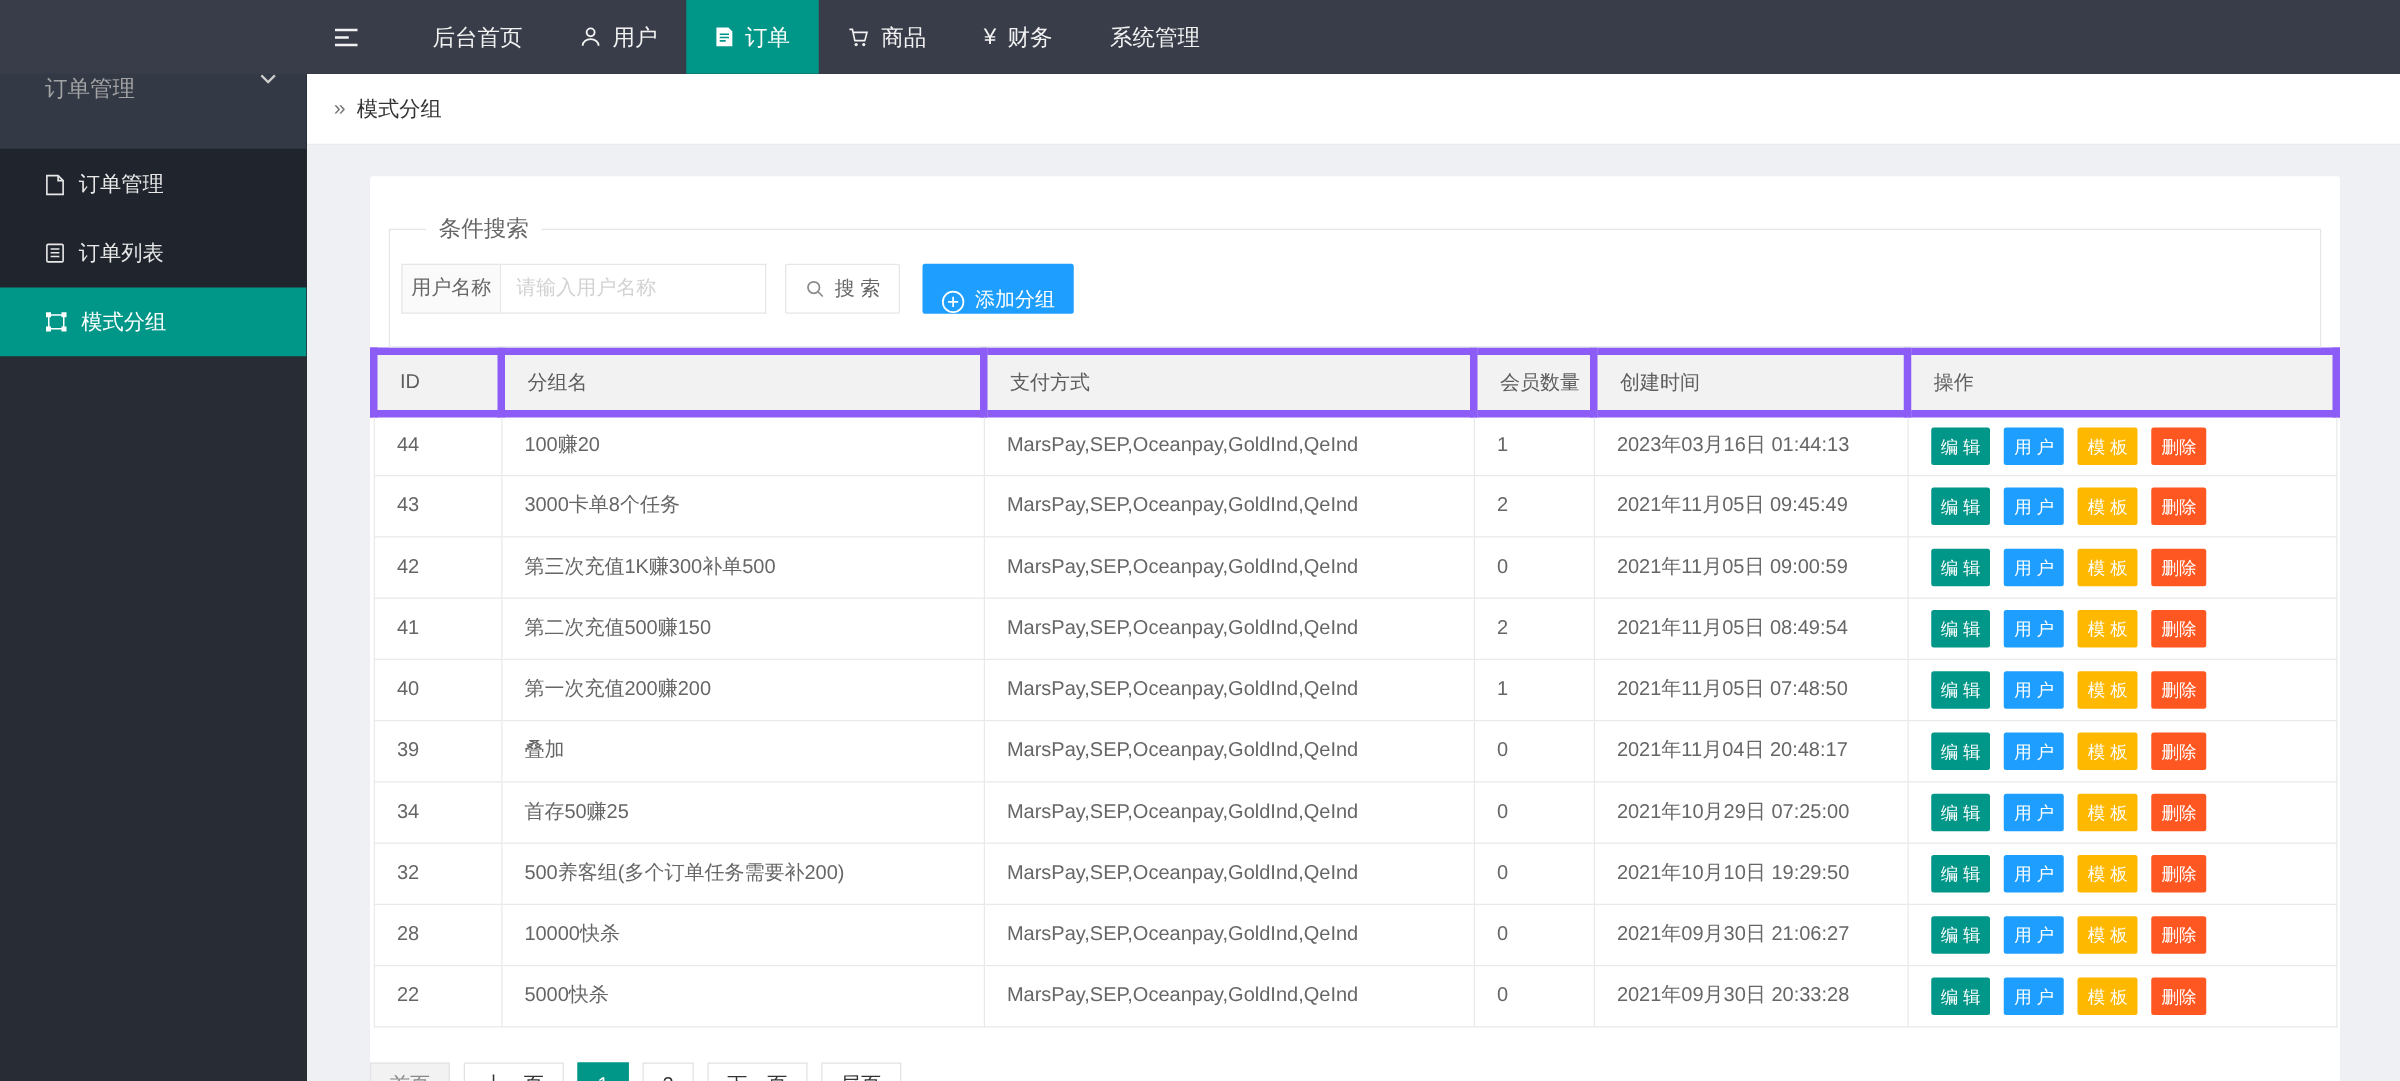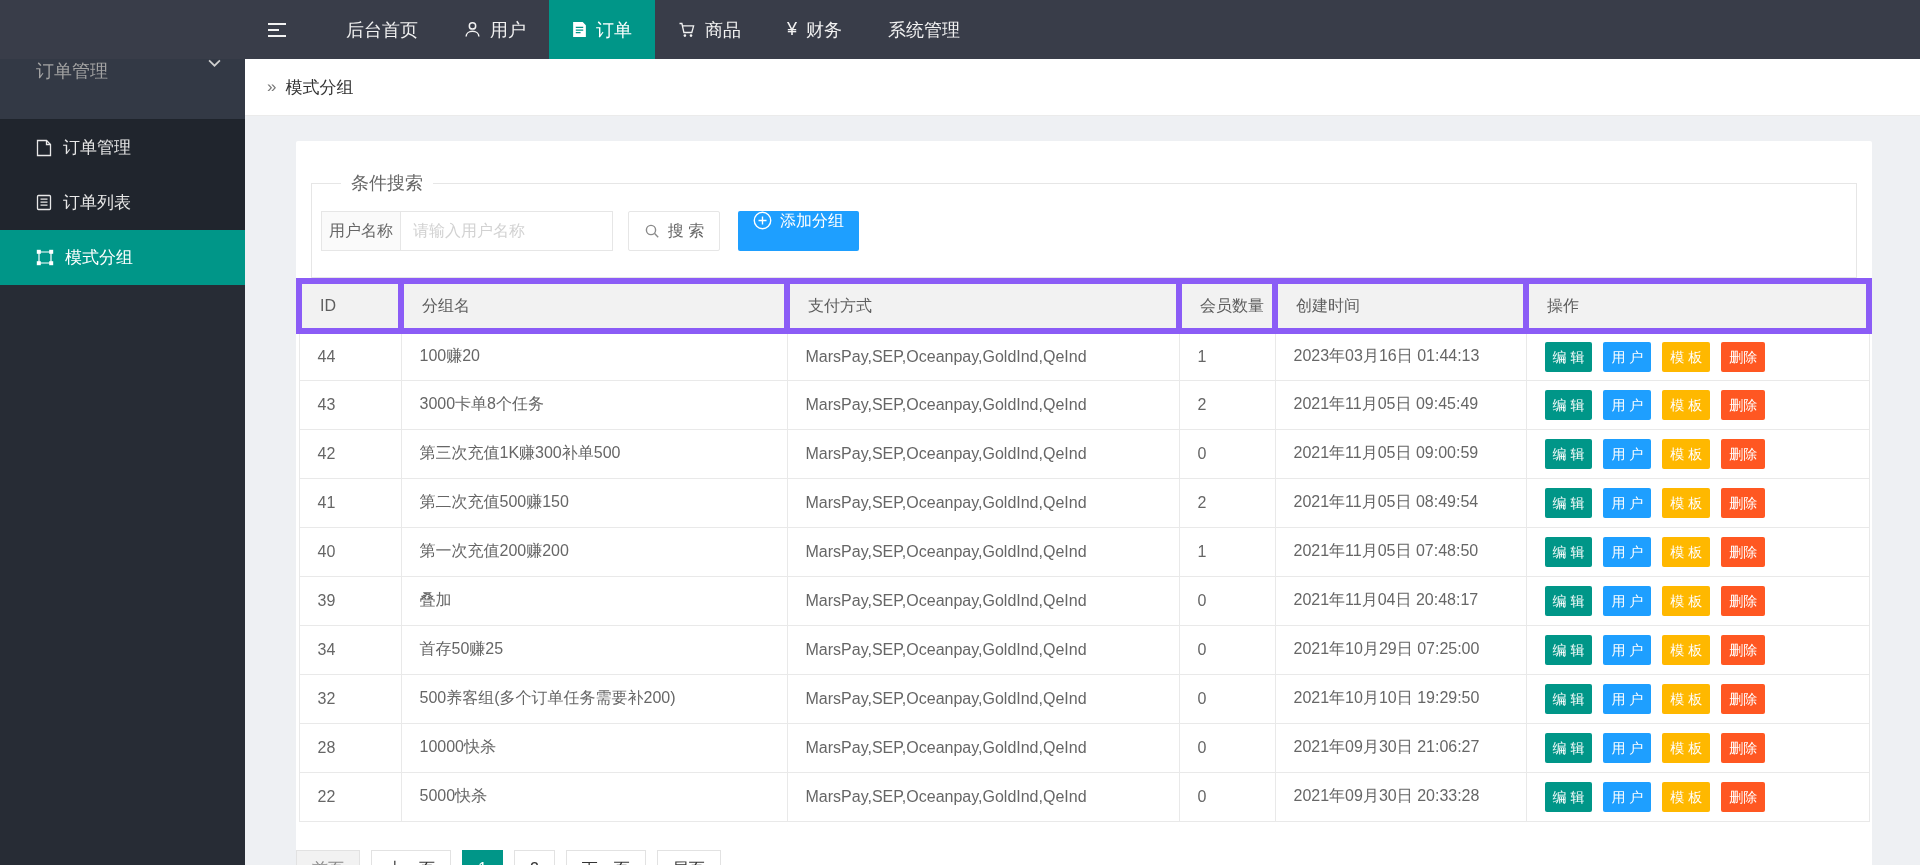--- a/index.html
+++ b/index.html
@@ -80,21 +80,21 @@
   }
   .input-group input::placeholder { color:#d2d2d2; }
   .btn-search {
     margin-left:15px; width:92px; height:40px; background:#fff;
     border:1px solid #e6e6e6; border-radius:2px; color:#666; font-size:16px;
     display:flex; align-items:center; justify-content:center; gap:8px; cursor:pointer;
   }
   .btn-add {
     margin-left:18px; height:40px; padding:0 15px; background:#1E9FFF; border:none;
     border-radius:2px; color:#fff; font-size:16px;
-    display:flex; align-items:flex-start; justify-content:center; gap:8px; cursor:pointer;
+    display:flex; align-items:flex-end; justify-content:center; gap:8px; cursor:pointer;
   }
 
   
   table.grid { width:100%; border-collapse:collapse; table-layout:fixed; margin-top:24px; }
   table.grid th {
     height:50px; background:#f2f2f2; border:6px solid #8b5cf6;
     font-weight:normal; color:#5e5e5e; font-size:16px; text-align:left; padding-left:18px;
   }
   table.grid td {
     height:49px; border:1px solid #e9e9e9; font-size:16px; color:#666;

